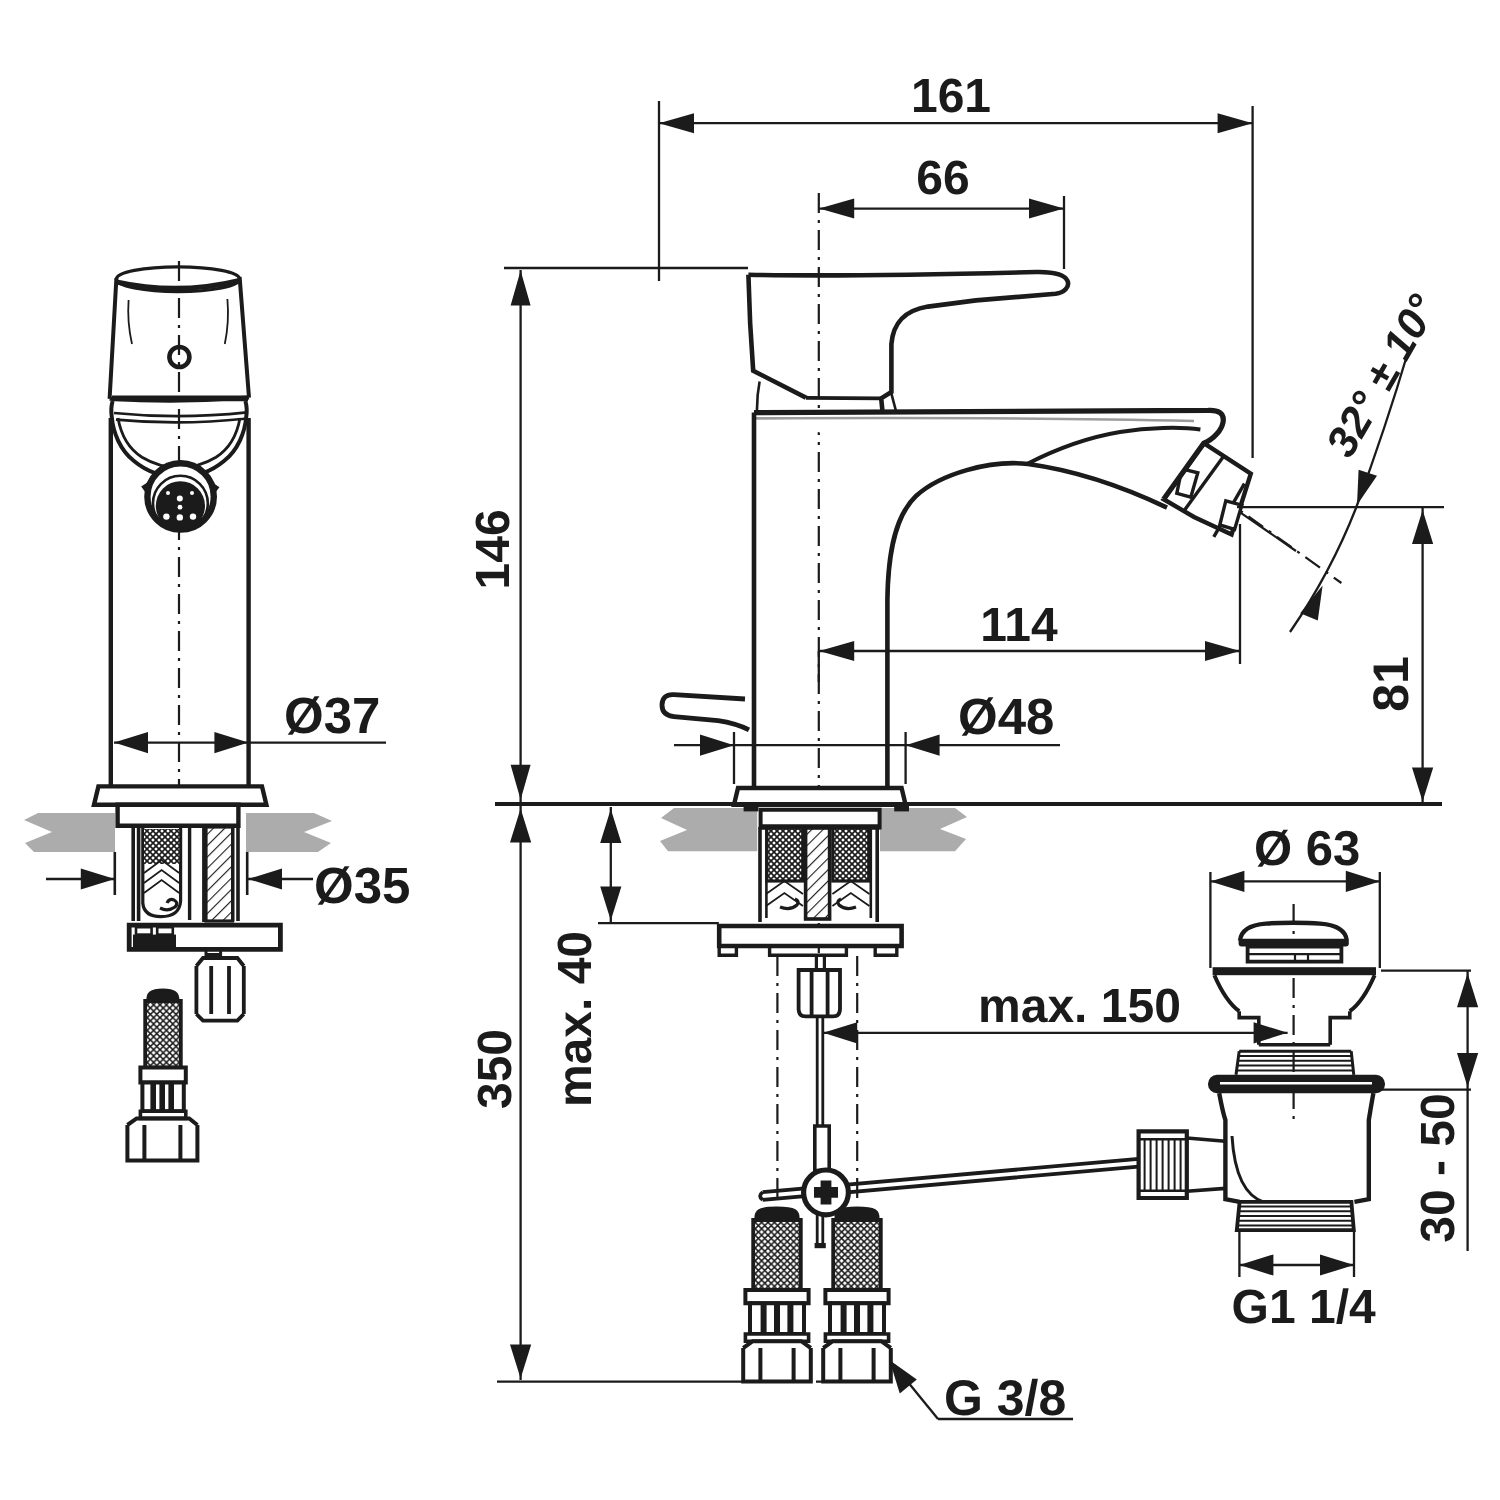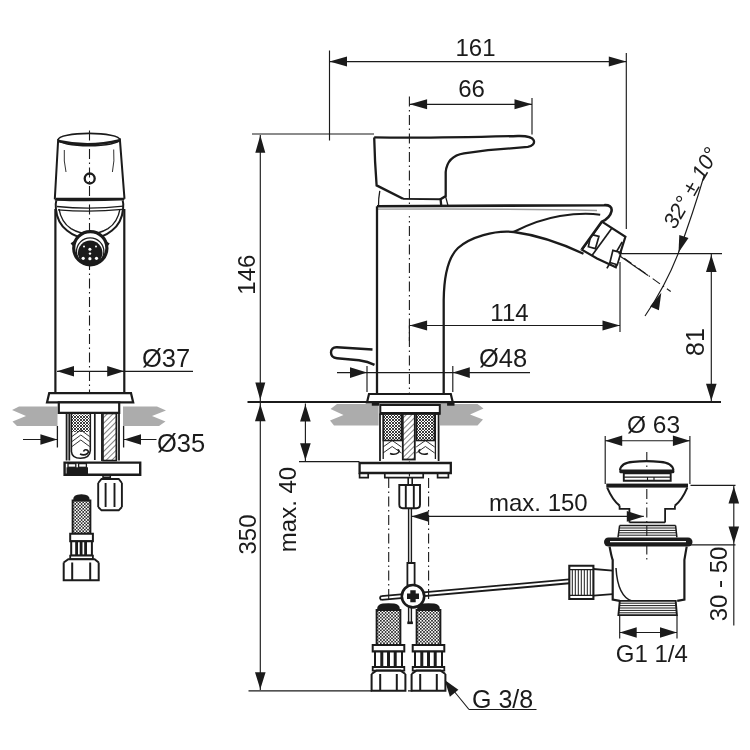--- a/index.html
+++ b/index.html
@@ -1,16 +1,16 @@
 <!DOCTYPE html>
 <html><head>
 <meta charset="utf-8">
 <style>
   html,body{margin:0;padding:0;background:#ffffff;}
-  .wrap{width:750px;height:750px;position:relative;overflow:hidden;}
+  .wrap{width:750px;height:750px;position:relative;overflow:hidden;font-weight:bold;}
   svg{display:block;}
   text{font-family:"Liberation Sans", sans-serif; fill:#1b1b1b;}
 </style>
 </head>
 <body>
 <div class="wrap">
 <svg width="750" height="750" viewBox="0 0 750 750">
 <defs>
   <pattern id="hatch" width="4" height="4" patternUnits="userSpaceOnUse" patternTransform="rotate(-45)">
     <rect width="4" height="4" fill="#ffffff"></rect>

